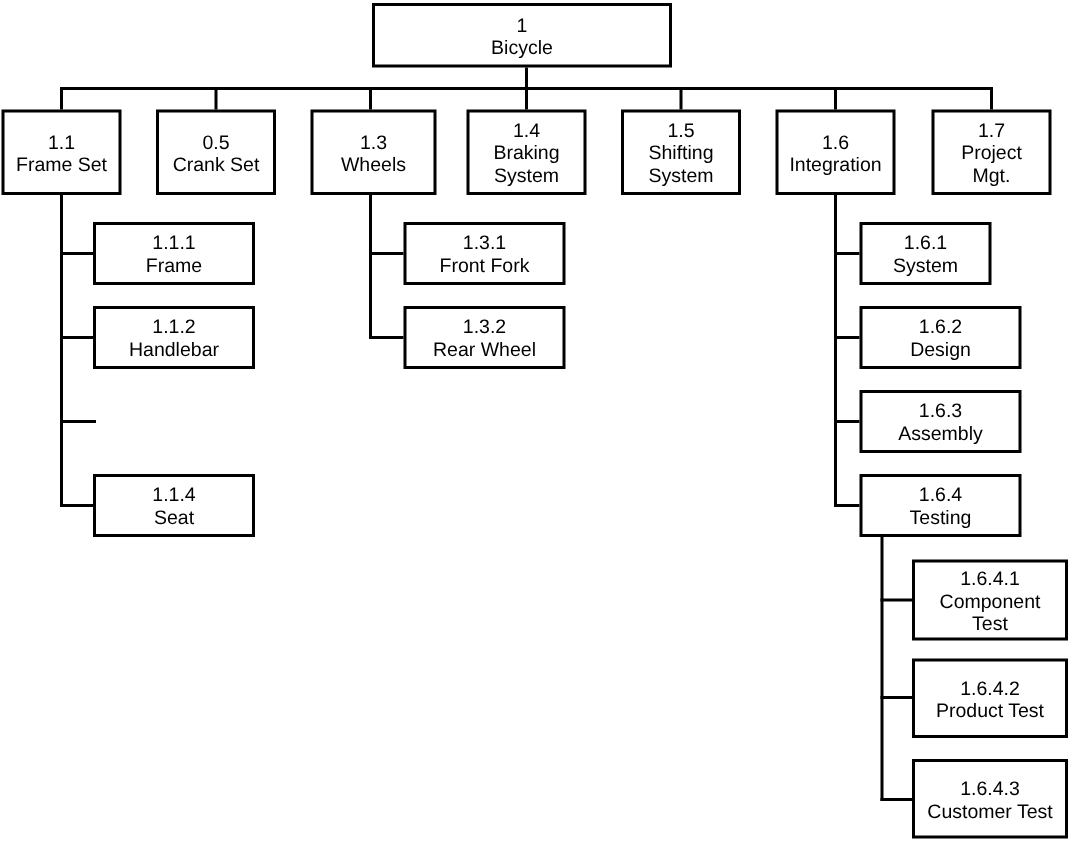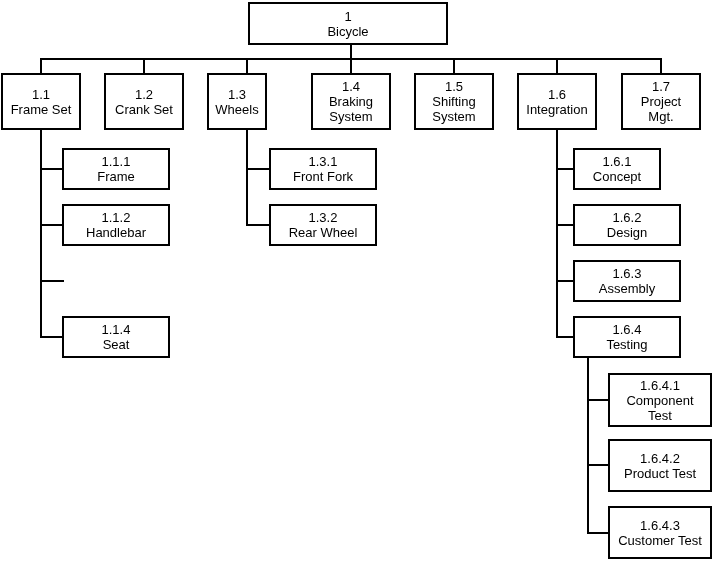--- a/index.html
+++ b/index.html
@@ -71,24 +71,24 @@
   <div class="node root" style="left:248px; top:2px; width:200px; height:43px;">
     <div class="cd">1</div>
     <div class="nm">Bicycle</div>
   </div>
 
   <div class="node lvl2" style="left:1px; top:73px; width:80px; height:57px;">
     <div class="cd">1.1</div>
     <div class="nm">Frame Set</div>
   </div>
   <div class="node lvl2" style="left:104px; top:73px; width:80px; height:57px;">
-    <div class="cd">1.2</div>
+    <div class="cd">0.5</div>
     <div class="nm">Crank Set</div>
   </div>
-  <div class="node lvl2" style="left:207px; top:73px; width:60px; height:57px;">
+  <div class="node lvl2" style="left:207px; top:73px; width:84px; height:57px;">
     <div class="cd">1.3</div>
     <div class="nm">Wheels</div>
   </div>
   <div class="node lvl2" style="left:311px; top:73px; width:80px; height:57px;">
     <div class="cd">1.4</div>
     <div class="nm">Braking System</div>
   </div>
   <div class="node lvl2" style="left:414px; top:73px; width:80px; height:57px;">
     <div class="cd">1.5</div>
     <div class="nm">Shifting System</div>
@@ -119,21 +119,21 @@
     <div class="cd">1.3.1</div>
     <div class="nm">Front Fork</div>
   </div>
   <div class="node lvl3" style="left:269px; top:204px; width:108px; height:42px;">
     <div class="cd">1.3.2</div>
     <div class="nm">Rear Wheel</div>
   </div>
 
   <div class="node lvl3" style="left:573px; top:148px; width:88px; height:42px;">
     <div class="cd">1.6.1</div>
-    <div class="nm">Concept</div>
+    <div class="nm">System</div>
   </div>
   <div class="node lvl3" style="left:573px; top:204px; width:108px; height:42px;">
     <div class="cd">1.6.2</div>
     <div class="nm">Design</div>
   </div>
   <div class="node lvl3" style="left:573px; top:260px; width:108px; height:42px;">
     <div class="cd">1.6.3</div>
     <div class="nm">Assembly</div>
   </div>
   <div class="node lvl3" style="left:573px; top:316px; width:108px; height:42px;">

